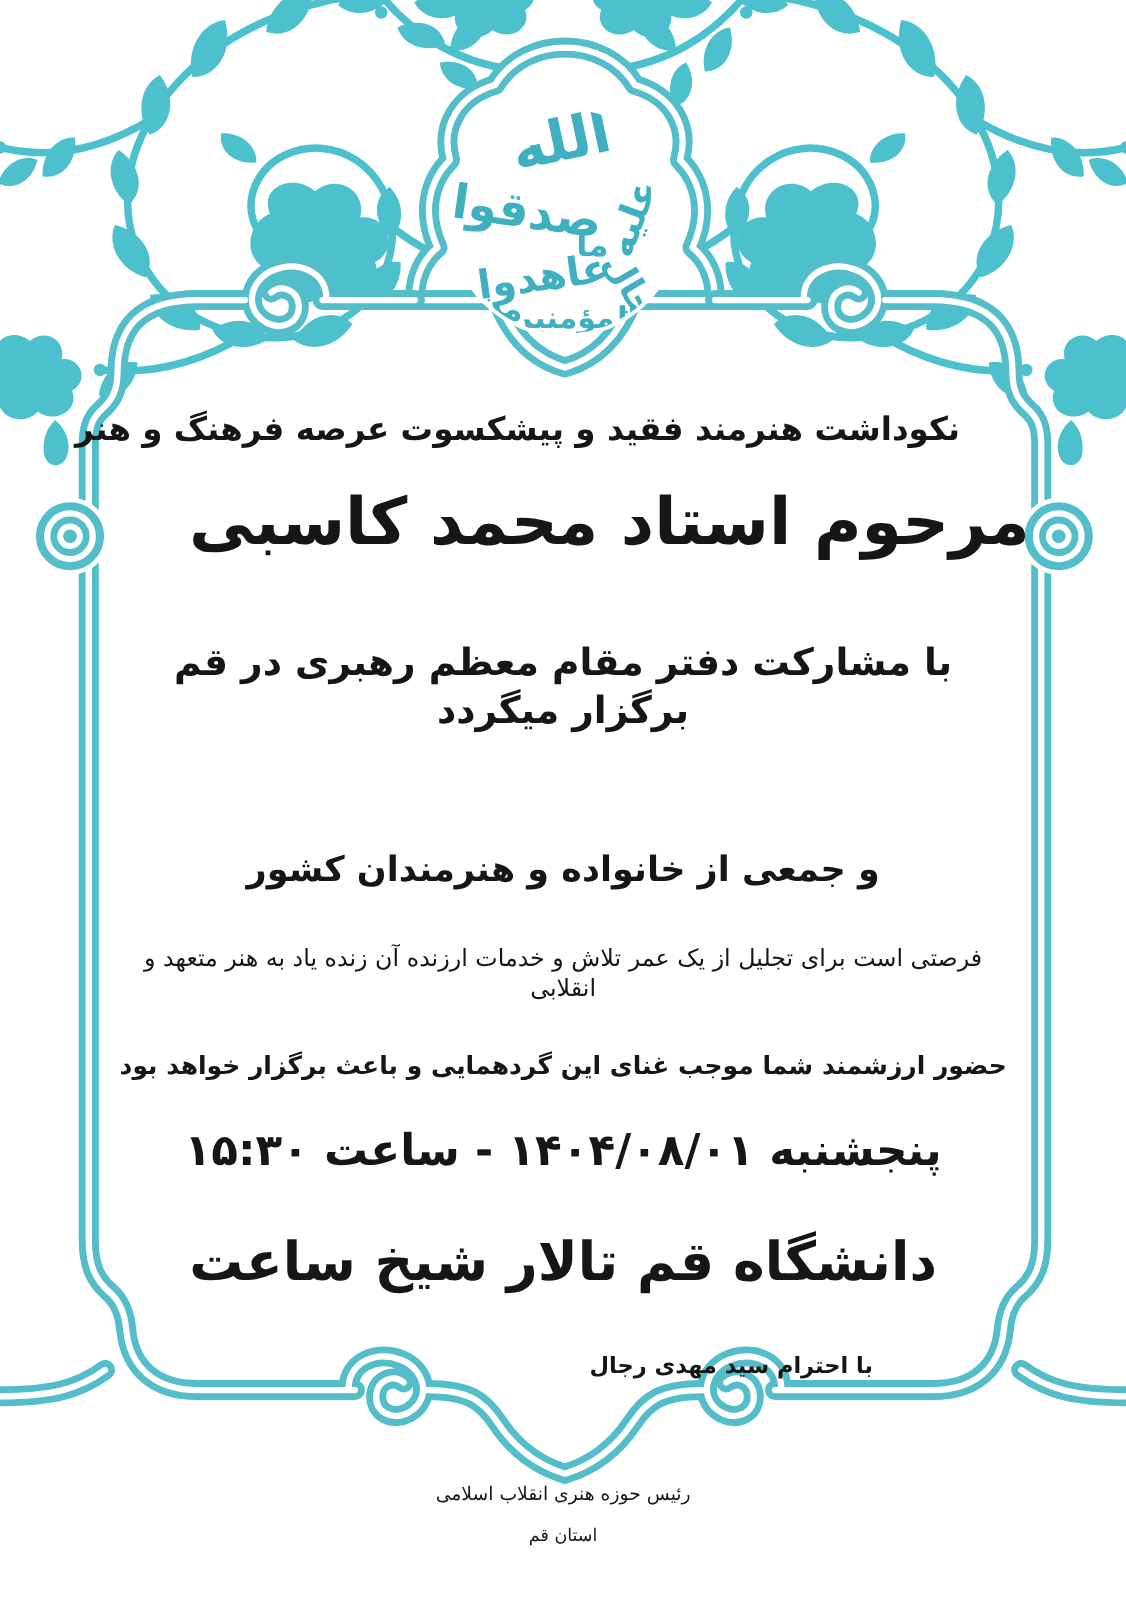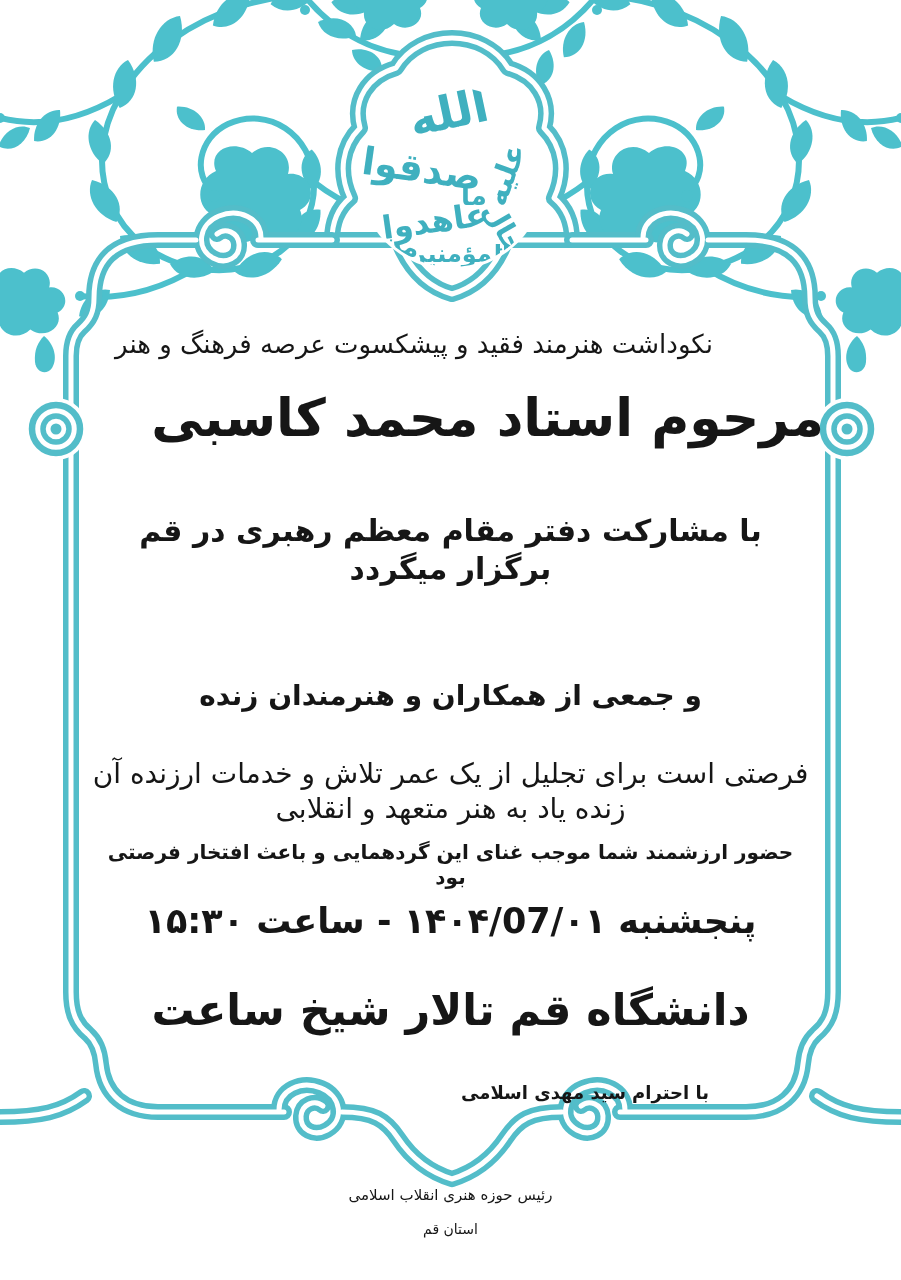--- a/index.html
+++ b/index.html
@@ -6,26 +6,26 @@
   .poster{
     position:relative;width:901px;height:1280px;background:#ffffff;
     overflow:hidden;font-family:"DejaVu Sans",sans-serif;
   }
   .poster svg{position:absolute;inset:0;display:block;}
   .txt{
     position:absolute;left:0;width:100%;text-align:center;direction:rtl;
     color:#161616;line-height:1.25;font-family:"DejaVu Sans",sans-serif;
     padding:0 90px;box-sizing:border-box;
   }
-  .t-subtitle   {top:328px;font-size:26px;font-weight:400;padding-left:17px;}
+  .t-subtitle   {top:328px;font-size:26px;font-weight:700;padding-left:17px;}
   .t-honoree    {top:386px;font-size:52px;font-weight:bold;margin-left:37px;}
   .t-organizer  {top:512px;font-size:30px;font-weight:600;text-align:center;}
   .t-attendees1 {top:600px;font-size:25px;font-weight:500;}
   .t-attendees2 {top:678px;font-size:28px;font-weight:600;}
-  .t-description{top:756px;font-size:28px;font-weight:500;}
+  .t-description{top:756px;font-size:19px;font-weight:500;}
   .t-courtesy   {top:840px;font-size:20px;font-weight:600;}
   .t-datetime   {top:900px;font-size:35px;font-weight:bold;}
   .t-venue      {top:984px;font-size:43px;font-weight:bold;}
   .t-signature  {top:1082px;left:420px;width:330px;padding:0;font-size:18px;font-weight:600;}
   .t-org1       {top:1186px;font-size:15px;font-weight:500;}
   .t-org2       {top:1221px;font-size:14px;font-weight:500;}
 </style>
 </head>
 <body>
 
@@ -154,21 +154,21 @@
       </g>
     </g>
 
     <use href="#bullseye" transform="translate(56,429)"></use>
     <use href="#bullseye" transform="translate(847,429)"></use>
   </svg>
 
   <div class="txt t-subtitle">نکوداشت هنرمند فقید و پیشکسوت عرصه فرهنگ و هنر</div>
   <div class="txt t-honoree">مرحوم استاد محمد کاسبی</div>
   <div class="txt t-organizer">با مشارکت دفتر مقام معظم رهبری در قم برگزار میگردد</div>
-  <div class="txt t-attendees2">و جمعی از همکاران و هنرمندان زنده</div>
+  <div class="txt t-attendees2">و جمعی از خانواده و هنرمندان کشور</div>
   <div class="txt t-description">فرصتی است برای تجلیل از یک عمر تلاش و خدمات ارزنده آن زنده یاد به هنر متعهد و انقلابی</div>
-  <div class="txt t-courtesy">حضور ارزشمند شما موجب غنای این گردهمایی و باعث افتخار فرصتی بود</div>
-  <div class="txt t-datetime">پنجشنبه ۱۴۰۴/07/۰۱ - ساعت ۱۵:۳۰</div>
+  <div class="txt t-courtesy">حضور ارزشمند شما موجب غنای این گردهمایی و باعث برگزار خواهد بود</div>
+  <div class="txt t-datetime">پنجشنبه ۱۴۰۴/۰۸/۰۱ - ساعت ۱۵:۳۰</div>
   <div class="txt t-venue">دانشگاه قم تالار شیخ ساعت</div>
-  <div class="txt t-signature">با احترام سید مهدی اسلامی</div>
+  <div class="txt t-signature">با احترام سید مهدی رجال</div>
   <div class="txt t-org1">رئیس حوزه هنری انقلاب اسلامی</div>
   <div class="txt t-org2">استان قم</div>
 </div>
 
 </body></html>

